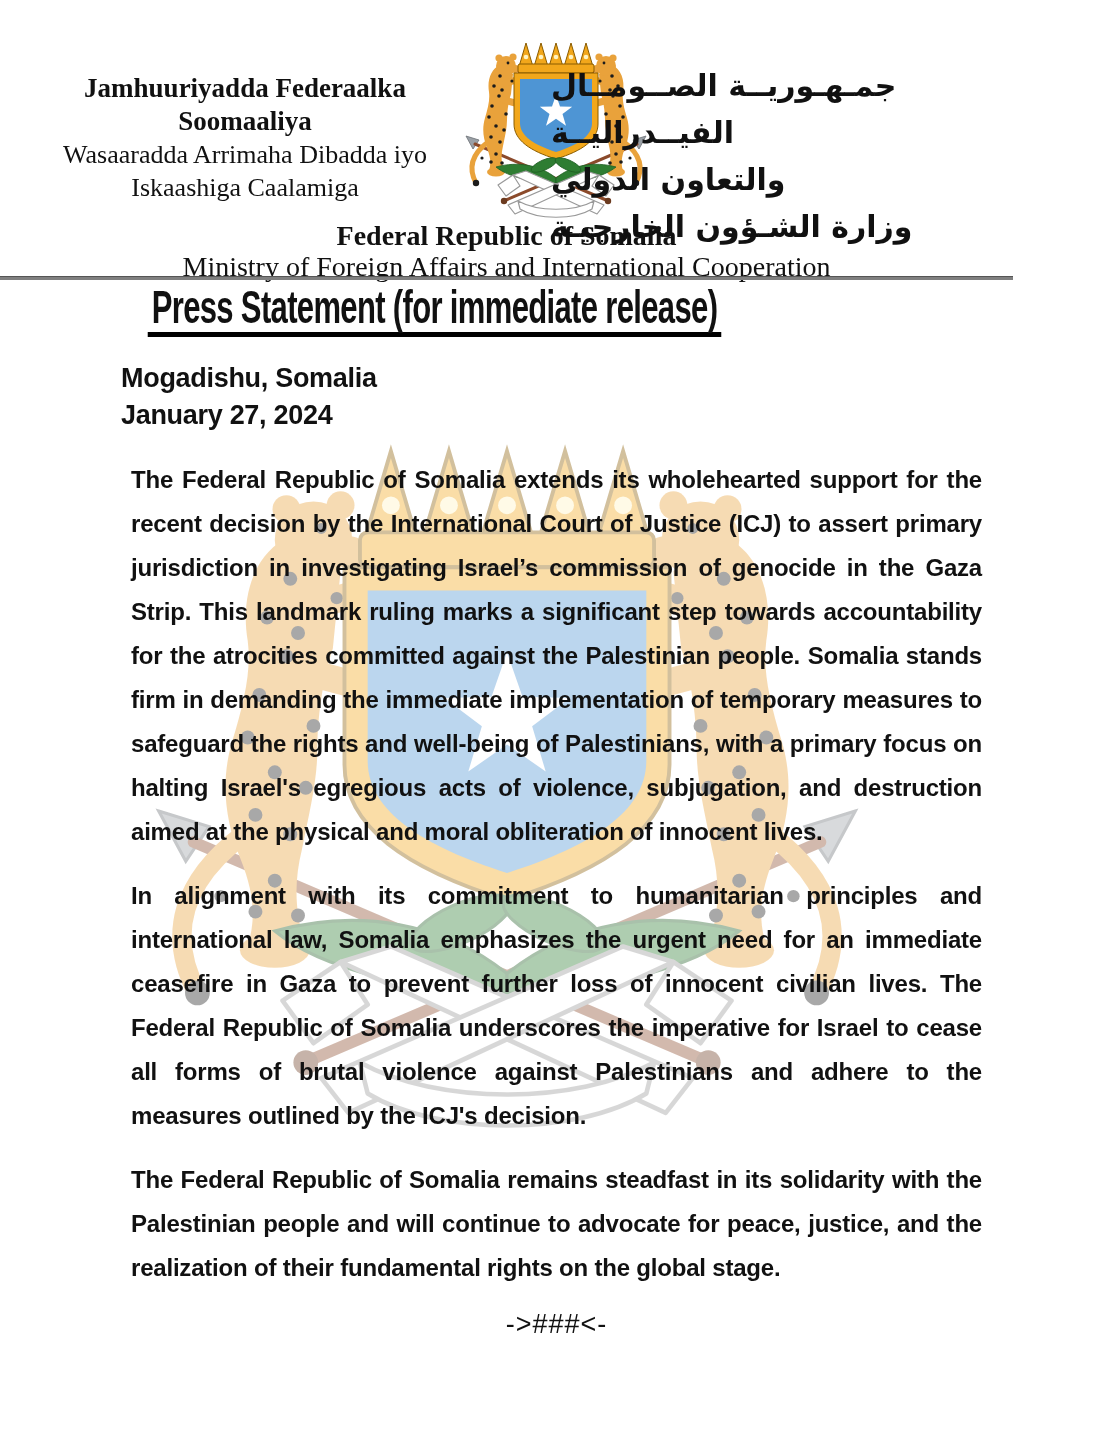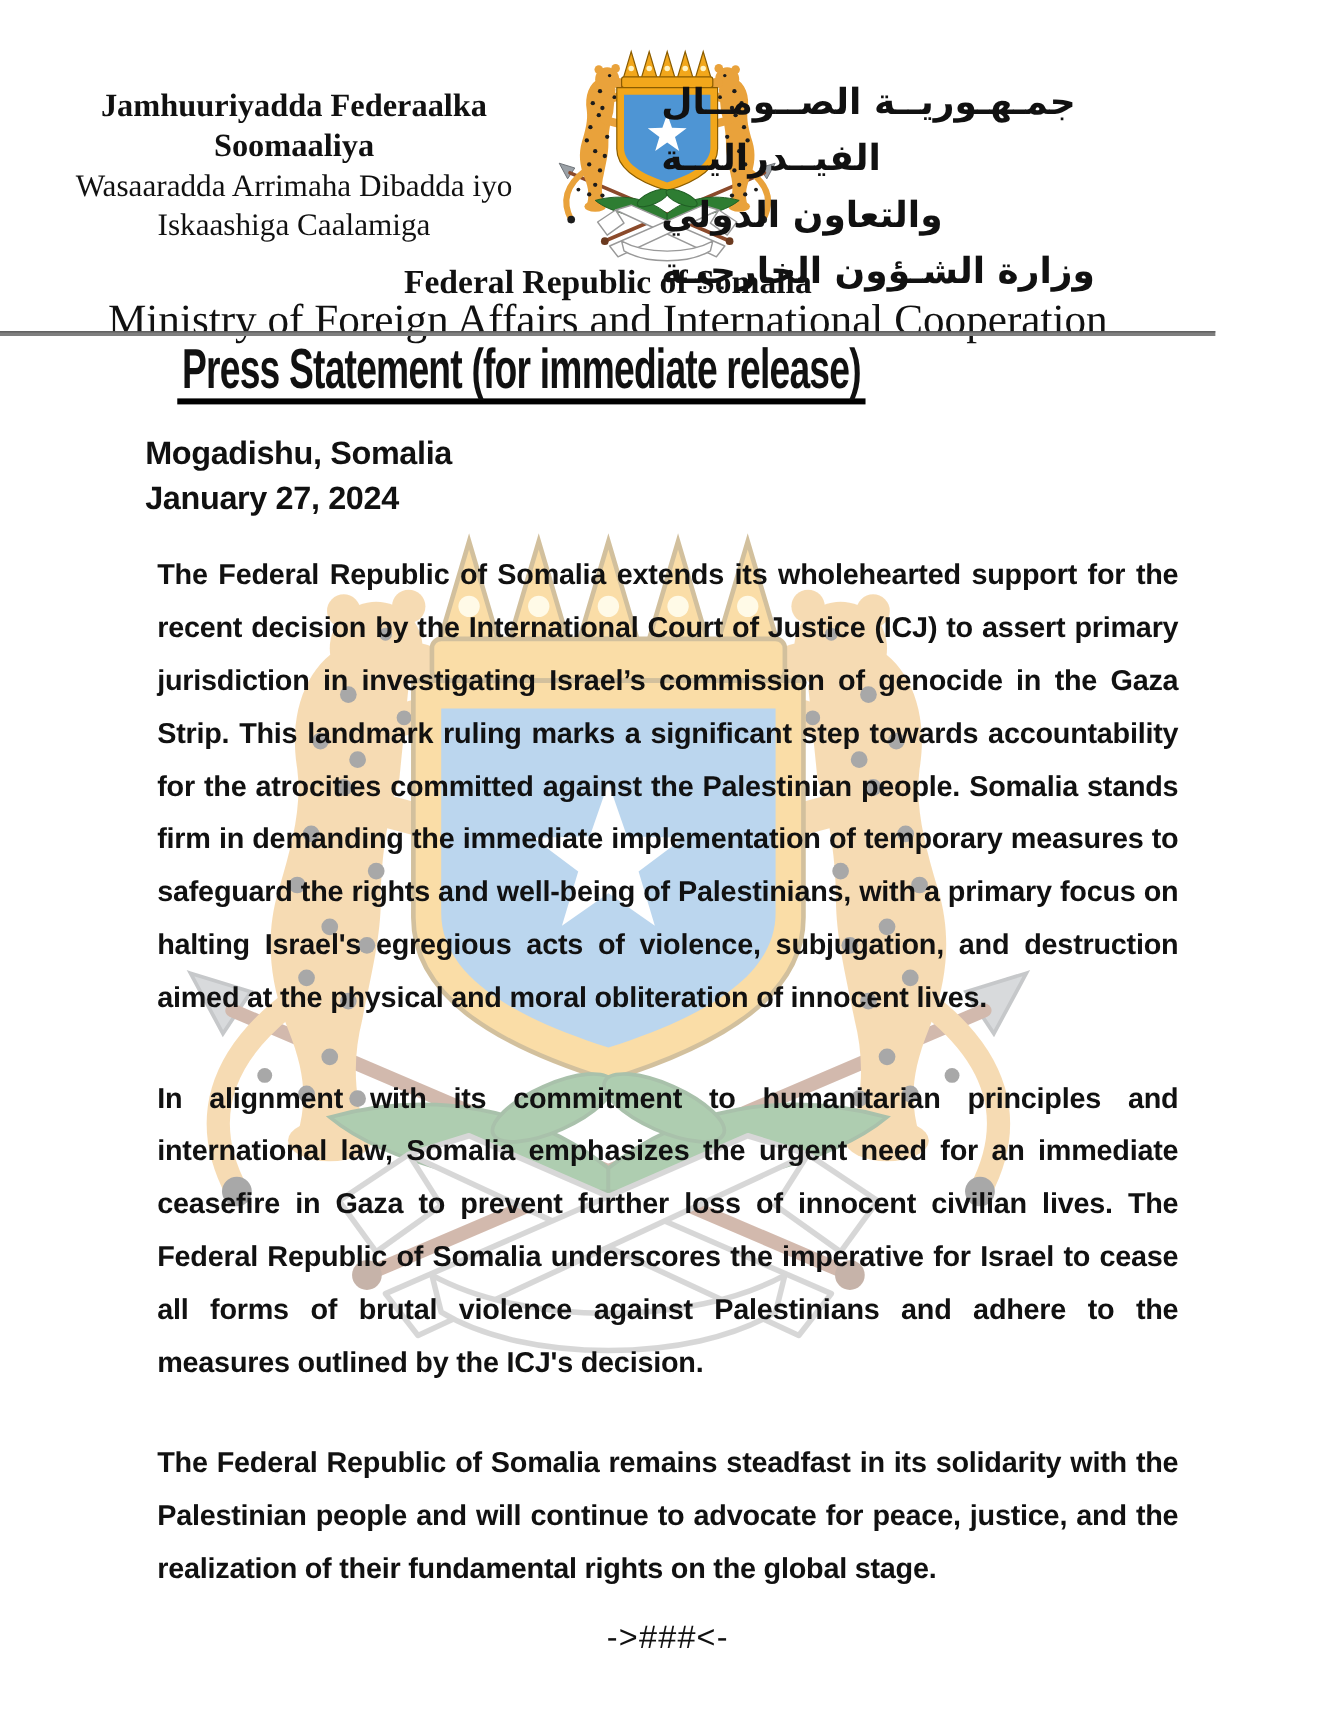--- a/index.html
+++ b/index.html
@@ -20,21 +20,21 @@
   }
   .hdr-left .l1{font-weight:bold; font-size:27px;}
   .hdr-emblem{position:absolute; left:456px; top:36px; width:200px; height:185px;}
   .hdr-right{
     position:absolute; right:16px; top:62px; width:446px;
     text-align:left; direction:rtl; font-size:30px; line-height:47px;
     font-family:"DejaVu Sans", sans-serif; font-weight:bold;
   }
   .org-en{position:absolute; left:0; top:220px; width:100%; text-align:center; line-height:31px;}
   .org-en .l1{font-weight:bold; font-size:28px;}
-  .org-en .l2{font-size:36px;}
+  .org-en .l2{font-size:28px;}
   .rule{position:absolute; left:0; top:276px; width:100%; height:4px; background:var(--rule); border-top:1px solid #555;}
   
   .title-wrap{position:absolute; left:0; top:283px; width:100%; text-align:left;}
   .doc-title{
     display:inline-block; font-family:"Liberation Sans", sans-serif; font-weight:bold;
     font-size:47px; line-height:48px; letter-spacing:-1px;
     transform:scaleX(0.66); transform-origin:center top;
     border-bottom:5px solid #000; padding:0 6px 1px 6px; white-space:nowrap;
   }
   
@@ -48,21 +48,21 @@
     position:absolute; left:50%; top:424px; transform:translateX(-50%);
     width:774px; height:716px; opacity:0.38; z-index:0; pointer-events:none;
   }
   
   .body{
     position:absolute; left:131px; top:458px; width:851px; z-index:1;
     font-family:Liberation Sans, sans-serif; font-weight:bold;
     font-size:24px; line-height:44px; letter-spacing:-0.2px;
     text-align:justify;
   }
-  .body p + p{margin-top:40px;}
+  .body p + p{margin-top:20px;}
   .end-marker{
     margin-top:12px; text-align:center; font-weight:normal;
     font-size:27px; letter-spacing:1px;
   }
   
   .c-gold{fill:var(--gold); stroke:var(--gold-dark); stroke-width:1;}
   .c-hole{fill:var(--gold-pale);}
   .c-blue{fill:var(--blue);}
   .c-star{fill:#ffffff;}
   .c-cat{fill:var(--leopard);}

